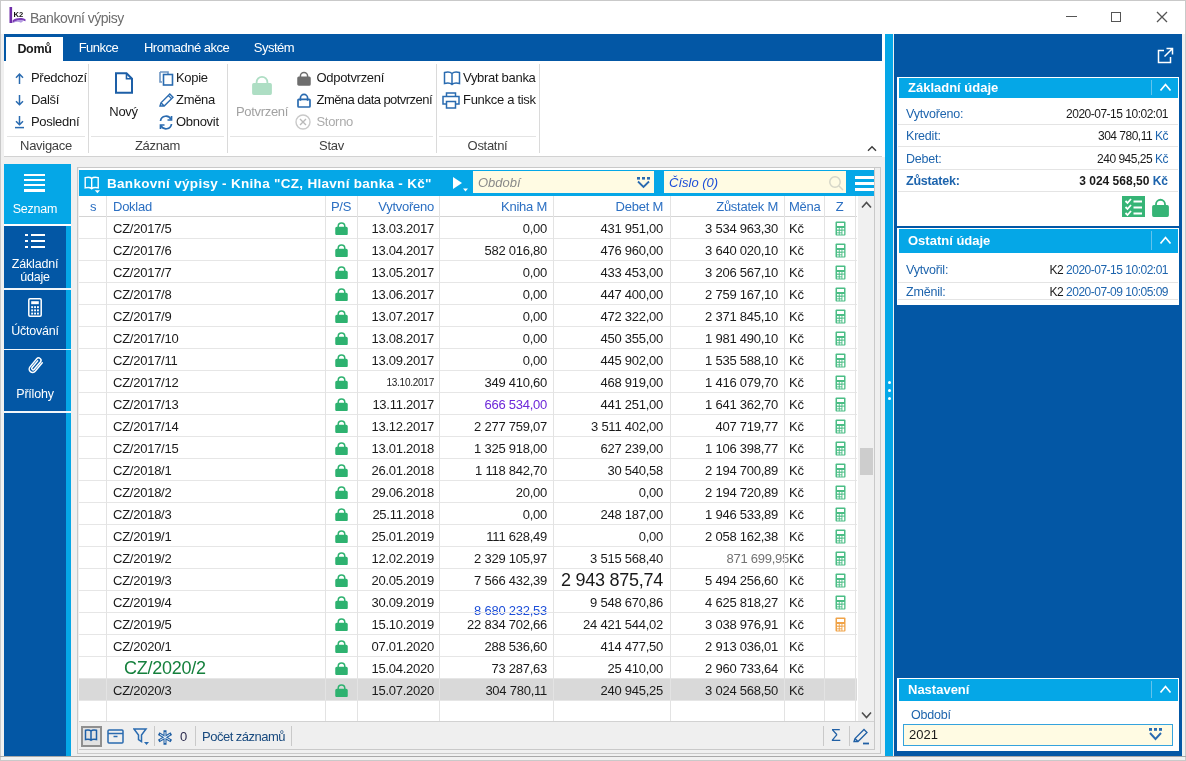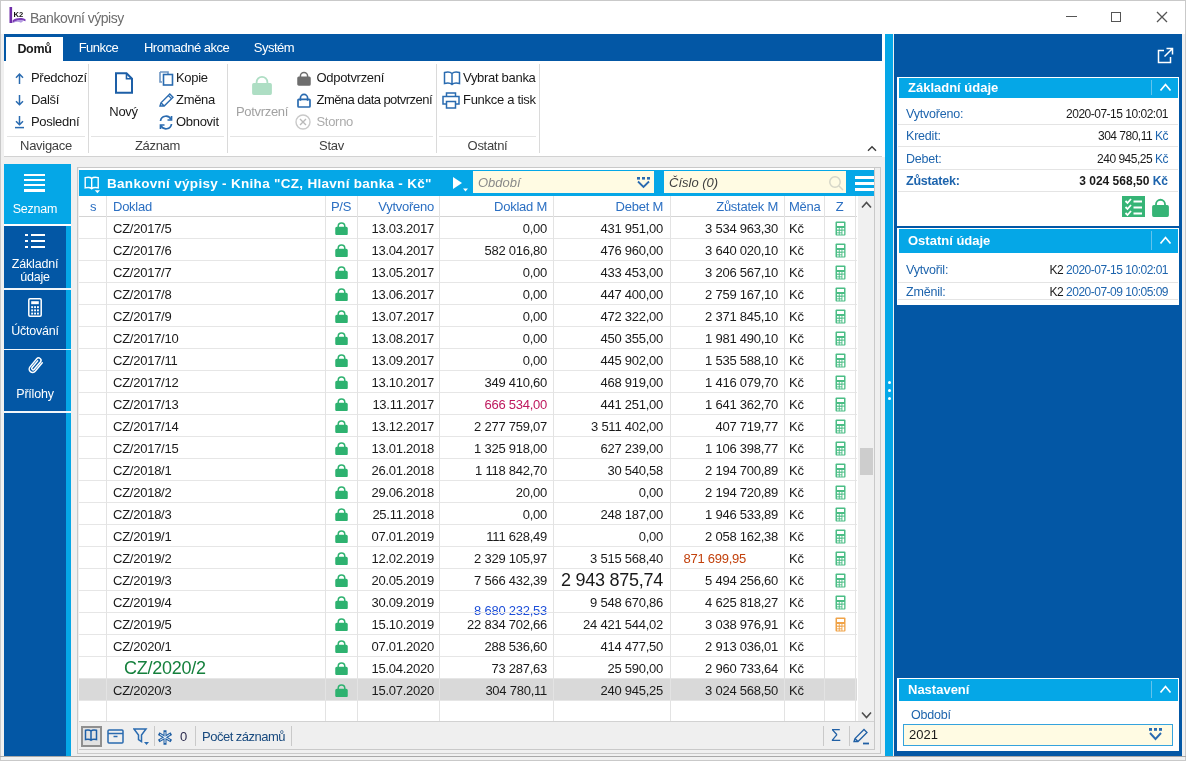--- a/index.html
+++ b/index.html
@@ -164,34 +164,34 @@
     </svg>
 <div class="a" style="left:472.5px;top:171px;width:181px;height:22px;background:#fffbe3"></div>
 <div class="a" style="left:478px;top:182px;transform:translateY(-50%);font-size:13px;font-style:italic;color:#8a8a8a">Období</div>
 <svg class="a" style="left:636px;top:177px" width="17" height="12" viewBox="0 0 17 12">
 <rect x="1" y="0" width="3" height="2.6" fill="#2a6bb0"></rect>
       <rect x="6" y="0" width="3" height="2.6" fill="#2a6bb0"></rect>
       <rect x="11" y="0" width="3" height="2.6" fill="#2a6bb0"></rect>
 <path d="M2 4.5 L7.5 10 L13 4.5" fill="none" stroke="#2a6bb0" stroke-width="1.8"></path>
     </svg>
 <div class="a" style="left:664px;top:171px;width:182px;height:22px;background:#fffbe3"></div>
-<div class="a" style="left:669px;top:182px;transform:translateY(-50%);font-size:13px;font-style:italic;color:#404040">Číslo (0)</div>
+<div class="a" style="left:669px;top:182px;transform:translateY(-50%);font-size:13px;font-style:italic;color:#1d4ed8">Číslo (0)</div>
 <svg class="a" style="left:828px;top:175px" width="17" height="17" viewBox="0 0 17 17">
 <circle cx="7" cy="7" r="5.2" fill="none" stroke="#d6d6c8" stroke-width="1.5"></circle>
       <path d="M11 11 L15 15" stroke="#d6d6c8" stroke-width="1.5"></path>
     </svg>
 <div class="a" style="left:854.5px;top:176.0px;width:19.5px;height:3.4px;background:#fff"></div>
 <div class="a" style="left:854.5px;top:181.8px;width:19.5px;height:3.4px;background:#fff"></div>
 <div class="a" style="left:854.5px;top:187.6px;width:19.5px;height:3.4px;background:#fff"></div>
 <div class="a" style="left:79px;top:196px;width:778px;height:21px;background:#ffffff;border-bottom:1px solid #d4d4d4"></div>
 <div style="font-size:13px;letter-spacing:-0.25px;color:#2b6fc2;top:206px;transform:translateY(-50%);position:absolute;white-space:nowrap;left:90px">s</div>
 <div style="font-size:13px;letter-spacing:-0.25px;color:#2b6fc2;top:206px;transform:translateY(-50%);position:absolute;white-space:nowrap;left:113px">Doklad</div>
 <div style="font-size:13px;letter-spacing:-0.25px;color:#2b6fc2;top:206px;transform:translateY(-50%);position:absolute;white-space:nowrap;left:341px;transform:translate(-50%,-50%)">P/S</div>
 <div style="font-size:13px;letter-spacing:-0.25px;color:#2b6fc2;top:206px;transform:translateY(-50%);position:absolute;white-space:nowrap;left:434px;transform:translate(-100%,-50%)">Vytvořeno</div>
-<div style="font-size:13px;letter-spacing:-0.25px;color:#2b6fc2;top:206px;transform:translateY(-50%);position:absolute;white-space:nowrap;left:547px;transform:translate(-100%,-50%)">Doklad M</div>
+<div style="font-size:13px;letter-spacing:-0.25px;color:#2b6fc2;top:206px;transform:translateY(-50%);position:absolute;white-space:nowrap;left:547px;transform:translate(-100%,-50%)">Kniha M</div>
 <div style="font-size:13px;letter-spacing:-0.25px;color:#2b6fc2;top:206px;transform:translateY(-50%);position:absolute;white-space:nowrap;left:663px;transform:translate(-100%,-50%)">Debet M</div>
 <div style="font-size:13px;letter-spacing:-0.25px;color:#2b6fc2;top:206px;transform:translateY(-50%);position:absolute;white-space:nowrap;left:778px;transform:translate(-100%,-50%)">Zůstatek M</div>
 <div style="font-size:13px;letter-spacing:-0.25px;color:#2b6fc2;top:206px;transform:translateY(-50%);position:absolute;white-space:nowrap;left:789px">Měna</div>
 <div style="font-size:13px;letter-spacing:-0.25px;color:#2b6fc2;top:206px;transform:translateY(-50%);position:absolute;white-space:nowrap;left:839.5px;transform:translate(-50%,-50%)">Z</div>
 <div style="position:absolute;top:228.0px;font-size:13px;letter-spacing:-0.25px;color:#1a1a1a;white-space:nowrap;left:113px;transform:translateY(-50%)">CZ/2017/5</div>
 <svg style="position:absolute;left:335px;top:220.5px" width="13" height="14.5" viewBox="0 0 13 14.5">
 <path d="M 3.2 8.04 V 5.38 A 3.3 3.3 0 0 1 9.8 5.38 V 8.04" fill="none" stroke="#2eb270" stroke-width="1.5"></path>
 <rect x="1" y="6.54" width="11" height="6.96" rx="0.8" fill="#2eb270" stroke="#2eb270" stroke-width="1.5"></rect>
     </svg>
 <div style="position:absolute;top:228.0px;font-size:13px;letter-spacing:-0.25px;color:#1a1a1a;white-space:nowrap;left:434px;transform:translate(-100%,-50%)">13.03.2017</div>
@@ -348,21 +348,21 @@
 <rect x="2" y="12.3" width="1.8" height="1.2" fill="#fff"></rect>
       <rect x="4.7" y="12.3" width="1.8" height="1.2" fill="#fff"></rect>
 <rect x="7.4" y="9.6" width="1.8" height="3.9" fill="#fff"></rect>
     </svg>
 <div class="a" style="left:79px;top:370.0px;width:778px;height:1px;background:#e6e6e6"></div>
 <div style="position:absolute;top:382.0px;font-size:13px;letter-spacing:-0.25px;color:#1a1a1a;white-space:nowrap;left:113px;transform:translateY(-50%)">CZ/2017/12</div>
 <svg style="position:absolute;left:335px;top:374.5px" width="13" height="14.5" viewBox="0 0 13 14.5">
 <path d="M 3.2 8.04 V 5.38 A 3.3 3.3 0 0 1 9.8 5.38 V 8.04" fill="none" stroke="#2eb270" stroke-width="1.5"></path>
 <rect x="1" y="6.54" width="11" height="6.96" rx="0.8" fill="#2eb270" stroke="#2eb270" stroke-width="1.5"></rect>
     </svg>
-<div style="position:absolute;top:382.0px;font-size:13px;letter-spacing:-0.25px;color:#1a1a1a;white-space:nowrap;left:434px;transform:translate(-100%,-50%)">13.10.2017</div>
+<div style="position:absolute;top:382.0px;font-size:10px;letter-spacing:-0.25px;color:#1a1a1a;white-space:nowrap;left:434px;transform:translate(-100%,-50%)">13.10.2017</div>
 <div style="position:absolute;top:382.0px;font-size:13px;letter-spacing:-0.25px;color:#1a1a1a;white-space:nowrap;left:547px;transform:translate(-100%,-50%)">349 410,60</div>
 <div style="position:absolute;top:382.0px;font-size:13px;letter-spacing:-0.25px;color:#1a1a1a;white-space:nowrap;left:663px;transform:translate(-100%,-50%)">468 919,00</div>
 <div style="position:absolute;top:382.0px;font-size:13px;letter-spacing:-0.25px;color:#1a1a1a;white-space:nowrap;left:778px;transform:translate(-100%,-50%)">1 416 079,70</div>
 <div style="position:absolute;top:382.0px;font-size:13px;letter-spacing:-0.25px;color:#1a1a1a;white-space:nowrap;left:789px;transform:translateY(-50%)">Kč</div>
 <svg style="position:absolute;left:834.5px;top:374.5px" width="11" height="15" viewBox="0 0 11 15">
 <rect x="0.5" y="0.5" width="10" height="14" rx="1" fill="#4bbd85"></rect>
 <rect x="2" y="2" width="7" height="3" fill="#fff"></rect>
 <rect x="2" y="7" width="1.8" height="1.6" fill="#fff"></rect>
       <rect x="4.7" y="7" width="1.8" height="1.6" fill="#fff"></rect>
       <rect x="7.4" y="7" width="1.8" height="1.6" fill="#fff"></rect>
@@ -372,21 +372,21 @@
       <rect x="4.7" y="12.3" width="1.8" height="1.2" fill="#fff"></rect>
 <rect x="7.4" y="9.6" width="1.8" height="3.9" fill="#fff"></rect>
     </svg>
 <div class="a" style="left:79px;top:392.0px;width:778px;height:1px;background:#e6e6e6"></div>
 <div style="position:absolute;top:404.0px;font-size:13px;letter-spacing:-0.25px;color:#1a1a1a;white-space:nowrap;left:113px;transform:translateY(-50%)">CZ/2017/13</div>
 <svg style="position:absolute;left:335px;top:396.5px" width="13" height="14.5" viewBox="0 0 13 14.5">
 <path d="M 3.2 8.04 V 5.38 A 3.3 3.3 0 0 1 9.8 5.38 V 8.04" fill="none" stroke="#2eb270" stroke-width="1.5"></path>
 <rect x="1" y="6.54" width="11" height="6.96" rx="0.8" fill="#2eb270" stroke="#2eb270" stroke-width="1.5"></rect>
     </svg>
 <div style="position:absolute;top:404.0px;font-size:13px;letter-spacing:-0.25px;color:#1a1a1a;white-space:nowrap;left:434px;transform:translate(-100%,-50%)">13.11.2017</div>
-<div style="position:absolute;top:404.0px;font-size:13px;letter-spacing:-0.25px;color:#be185d;white-space:nowrap;left:547px;transform:translate(-100%,-50%)">666 534,00</div>
+<div style="position:absolute;top:404.0px;font-size:13px;letter-spacing:-0.25px;color:#6d28d9;white-space:nowrap;left:547px;transform:translate(-100%,-50%)">666 534,00</div>
 <div style="position:absolute;top:404.0px;font-size:13px;letter-spacing:-0.25px;color:#1a1a1a;white-space:nowrap;left:663px;transform:translate(-100%,-50%)">441 251,00</div>
 <div style="position:absolute;top:404.0px;font-size:13px;letter-spacing:-0.25px;color:#1a1a1a;white-space:nowrap;left:778px;transform:translate(-100%,-50%)">1 641 362,70</div>
 <div style="position:absolute;top:404.0px;font-size:13px;letter-spacing:-0.25px;color:#1a1a1a;white-space:nowrap;left:789px;transform:translateY(-50%)">Kč</div>
 <svg style="position:absolute;left:834.5px;top:396.5px" width="11" height="15" viewBox="0 0 11 15">
 <rect x="0.5" y="0.5" width="10" height="14" rx="1" fill="#4bbd85"></rect>
 <rect x="2" y="2" width="7" height="3" fill="#fff"></rect>
 <rect x="2" y="7" width="1.8" height="1.6" fill="#fff"></rect>
       <rect x="4.7" y="7" width="1.8" height="1.6" fill="#fff"></rect>
       <rect x="7.4" y="7" width="1.8" height="1.6" fill="#fff"></rect>
 <rect x="2" y="9.8" width="1.8" height="1.6" fill="#fff"></rect>
@@ -509,21 +509,21 @@
 <rect x="2" y="12.3" width="1.8" height="1.2" fill="#fff"></rect>
       <rect x="4.7" y="12.3" width="1.8" height="1.2" fill="#fff"></rect>
 <rect x="7.4" y="9.6" width="1.8" height="3.9" fill="#fff"></rect>
     </svg>
 <div class="a" style="left:79px;top:524.0px;width:778px;height:1px;background:#e6e6e6"></div>
 <div style="position:absolute;top:536.0px;font-size:13px;letter-spacing:-0.25px;color:#1a1a1a;white-space:nowrap;left:113px;transform:translateY(-50%)">CZ/2019/1</div>
 <svg style="position:absolute;left:335px;top:528.5px" width="13" height="14.5" viewBox="0 0 13 14.5">
 <path d="M 3.2 8.04 V 5.38 A 3.3 3.3 0 0 1 9.8 5.38 V 8.04" fill="none" stroke="#2eb270" stroke-width="1.5"></path>
 <rect x="1" y="6.54" width="11" height="6.96" rx="0.8" fill="#2eb270" stroke="#2eb270" stroke-width="1.5"></rect>
     </svg>
-<div style="position:absolute;top:536.0px;font-size:13px;letter-spacing:-0.25px;color:#1a1a1a;white-space:nowrap;left:434px;transform:translate(-100%,-50%)">07.01.2019</div>
+<div style="position:absolute;top:536.0px;font-size:13px;letter-spacing:-0.25px;color:#1a1a1a;white-space:nowrap;left:434px;transform:translate(-100%,-50%)">25.01.2019</div>
 <div style="position:absolute;top:536.0px;font-size:13px;letter-spacing:-0.25px;color:#1a1a1a;white-space:nowrap;left:547px;transform:translate(-100%,-50%)">111 628,49</div>
 <div style="position:absolute;top:536.0px;font-size:13px;letter-spacing:-0.25px;color:#1a1a1a;white-space:nowrap;left:663px;transform:translate(-100%,-50%)">0,00</div>
 <div style="position:absolute;top:536.0px;font-size:13px;letter-spacing:-0.25px;color:#1a1a1a;white-space:nowrap;left:778px;transform:translate(-100%,-50%)">2 058 162,38</div>
 <div style="position:absolute;top:536.0px;font-size:13px;letter-spacing:-0.25px;color:#1a1a1a;white-space:nowrap;left:789px;transform:translateY(-50%)">Kč</div>
 <svg style="position:absolute;left:834.5px;top:528.5px" width="11" height="15" viewBox="0 0 11 15">
 <rect x="0.5" y="0.5" width="10" height="14" rx="1" fill="#4bbd85"></rect>
 <rect x="2" y="2" width="7" height="3" fill="#fff"></rect>
 <rect x="2" y="7" width="1.8" height="1.6" fill="#fff"></rect>
       <rect x="4.7" y="7" width="1.8" height="1.6" fill="#fff"></rect>
       <rect x="7.4" y="7" width="1.8" height="1.6" fill="#fff"></rect>
@@ -535,21 +535,21 @@
     </svg>
 <div class="a" style="left:79px;top:546.0px;width:778px;height:1px;background:#e6e6e6"></div>
 <div style="position:absolute;top:558.0px;font-size:13px;letter-spacing:-0.25px;color:#1a1a1a;white-space:nowrap;left:113px;transform:translateY(-50%)">CZ/2019/2</div>
 <svg style="position:absolute;left:335px;top:550.5px" width="13" height="14.5" viewBox="0 0 13 14.5">
 <path d="M 3.2 8.04 V 5.38 A 3.3 3.3 0 0 1 9.8 5.38 V 8.04" fill="none" stroke="#2eb270" stroke-width="1.5"></path>
 <rect x="1" y="6.54" width="11" height="6.96" rx="0.8" fill="#2eb270" stroke="#2eb270" stroke-width="1.5"></rect>
     </svg>
 <div style="position:absolute;top:558.0px;font-size:13px;letter-spacing:-0.25px;color:#1a1a1a;white-space:nowrap;left:434px;transform:translate(-100%,-50%)">12.02.2019</div>
 <div style="position:absolute;top:558.0px;font-size:13px;letter-spacing:-0.25px;color:#1a1a1a;white-space:nowrap;left:547px;transform:translate(-100%,-50%)">2 329 105,97</div>
 <div style="position:absolute;top:558.0px;font-size:13px;letter-spacing:-0.25px;color:#1a1a1a;white-space:nowrap;left:663px;transform:translate(-100%,-50%)">3 515 568,40</div>
-<div style="position:absolute;top:558.0px;font-size:13px;letter-spacing:-0.25px;color:#c2410c;white-space:nowrap;left:746px;transform:translate(-100%,-50%)">871 699,95</div>
+<div style="position:absolute;top:558.0px;font-size:13px;letter-spacing:-0.25px;color:#737373;white-space:nowrap;left:789px;transform:translate(-100%,-50%)">871 699,95</div>
 <div style="position:absolute;top:558.0px;font-size:13px;letter-spacing:-0.25px;color:#1a1a1a;white-space:nowrap;left:789px;transform:translateY(-50%)">Kč</div>
 <svg style="position:absolute;left:834.5px;top:550.5px" width="11" height="15" viewBox="0 0 11 15">
 <rect x="0.5" y="0.5" width="10" height="14" rx="1" fill="#4bbd85"></rect>
 <rect x="2" y="2" width="7" height="3" fill="#fff"></rect>
 <rect x="2" y="7" width="1.8" height="1.6" fill="#fff"></rect>
       <rect x="4.7" y="7" width="1.8" height="1.6" fill="#fff"></rect>
       <rect x="7.4" y="7" width="1.8" height="1.6" fill="#fff"></rect>
 <rect x="2" y="9.8" width="1.8" height="1.6" fill="#fff"></rect>
       <rect x="4.7" y="9.8" width="1.8" height="1.6" fill="#fff"></rect>
 <rect x="2" y="12.3" width="1.8" height="1.2" fill="#fff"></rect>
@@ -637,21 +637,21 @@
 <div style="position:absolute;top:646.0px;font-size:13px;letter-spacing:-0.25px;color:#1a1a1a;white-space:nowrap;left:778px;transform:translate(-100%,-50%)">2 913 036,01</div>
 <div style="position:absolute;top:646.0px;font-size:13px;letter-spacing:-0.25px;color:#1a1a1a;white-space:nowrap;left:789px;transform:translateY(-50%)">Kč</div>
 <div class="a" style="left:79px;top:656.0px;width:778px;height:1px;background:#e6e6e6"></div>
 <div style="position:absolute;top:668.0px;font-size:18px;letter-spacing:-0.25px;color:#15803d;white-space:nowrap;left:124px;transform:translateY(-50%)">CZ/2020/2</div>
 <svg style="position:absolute;left:335px;top:660.5px" width="13" height="14.5" viewBox="0 0 13 14.5">
 <path d="M 3.2 8.04 V 5.38 A 3.3 3.3 0 0 1 9.8 5.38 V 8.04" fill="none" stroke="#2eb270" stroke-width="1.5"></path>
 <rect x="1" y="6.54" width="11" height="6.96" rx="0.8" fill="#2eb270" stroke="#2eb270" stroke-width="1.5"></rect>
     </svg>
 <div style="position:absolute;top:668.0px;font-size:13px;letter-spacing:-0.25px;color:#1a1a1a;white-space:nowrap;left:434px;transform:translate(-100%,-50%)">15.04.2020</div>
 <div style="position:absolute;top:668.0px;font-size:13px;letter-spacing:-0.25px;color:#1a1a1a;white-space:nowrap;left:547px;transform:translate(-100%,-50%)">73 287,63</div>
-<div style="position:absolute;top:668.0px;font-size:13px;letter-spacing:-0.25px;color:#1a1a1a;white-space:nowrap;left:663px;transform:translate(-100%,-50%)">25 590,00</div>
+<div style="position:absolute;top:668.0px;font-size:13px;letter-spacing:-0.25px;color:#1a1a1a;white-space:nowrap;left:663px;transform:translate(-100%,-50%)">25 410,00</div>
 <div style="position:absolute;top:668.0px;font-size:13px;letter-spacing:-0.25px;color:#1a1a1a;white-space:nowrap;left:778px;transform:translate(-100%,-50%)">2 960 733,64</div>
 <div style="position:absolute;top:668.0px;font-size:13px;letter-spacing:-0.25px;color:#1a1a1a;white-space:nowrap;left:789px;transform:translateY(-50%)">Kč</div>
 <div class="a" style="left:79px;top:678.0px;width:778px;height:1px;background:#e6e6e6"></div>
 <div class="a" style="left:79px;top:679.0px;width:778px;height:22.0px;background:#d9d9d9"></div>
 <div style="position:absolute;top:690.0px;font-size:13px;letter-spacing:-0.25px;color:#1a1a1a;white-space:nowrap;left:113px;transform:translateY(-50%)">CZ/2020/3</div>
 <svg style="position:absolute;left:335px;top:682.5px" width="13" height="14.5" viewBox="0 0 13 14.5">
 <path d="M 3.2 8.04 V 5.38 A 3.3 3.3 0 0 1 9.8 5.38 V 8.04" fill="none" stroke="#2eb270" stroke-width="1.5"></path>
 <rect x="1" y="6.54" width="11" height="6.96" rx="0.8" fill="#2eb270" stroke="#2eb270" stroke-width="1.5"></rect>
     </svg>
 <div style="position:absolute;top:690.0px;font-size:13px;letter-spacing:-0.25px;color:#1a1a1a;white-space:nowrap;left:434px;transform:translate(-100%,-50%)">15.07.2020</div>

